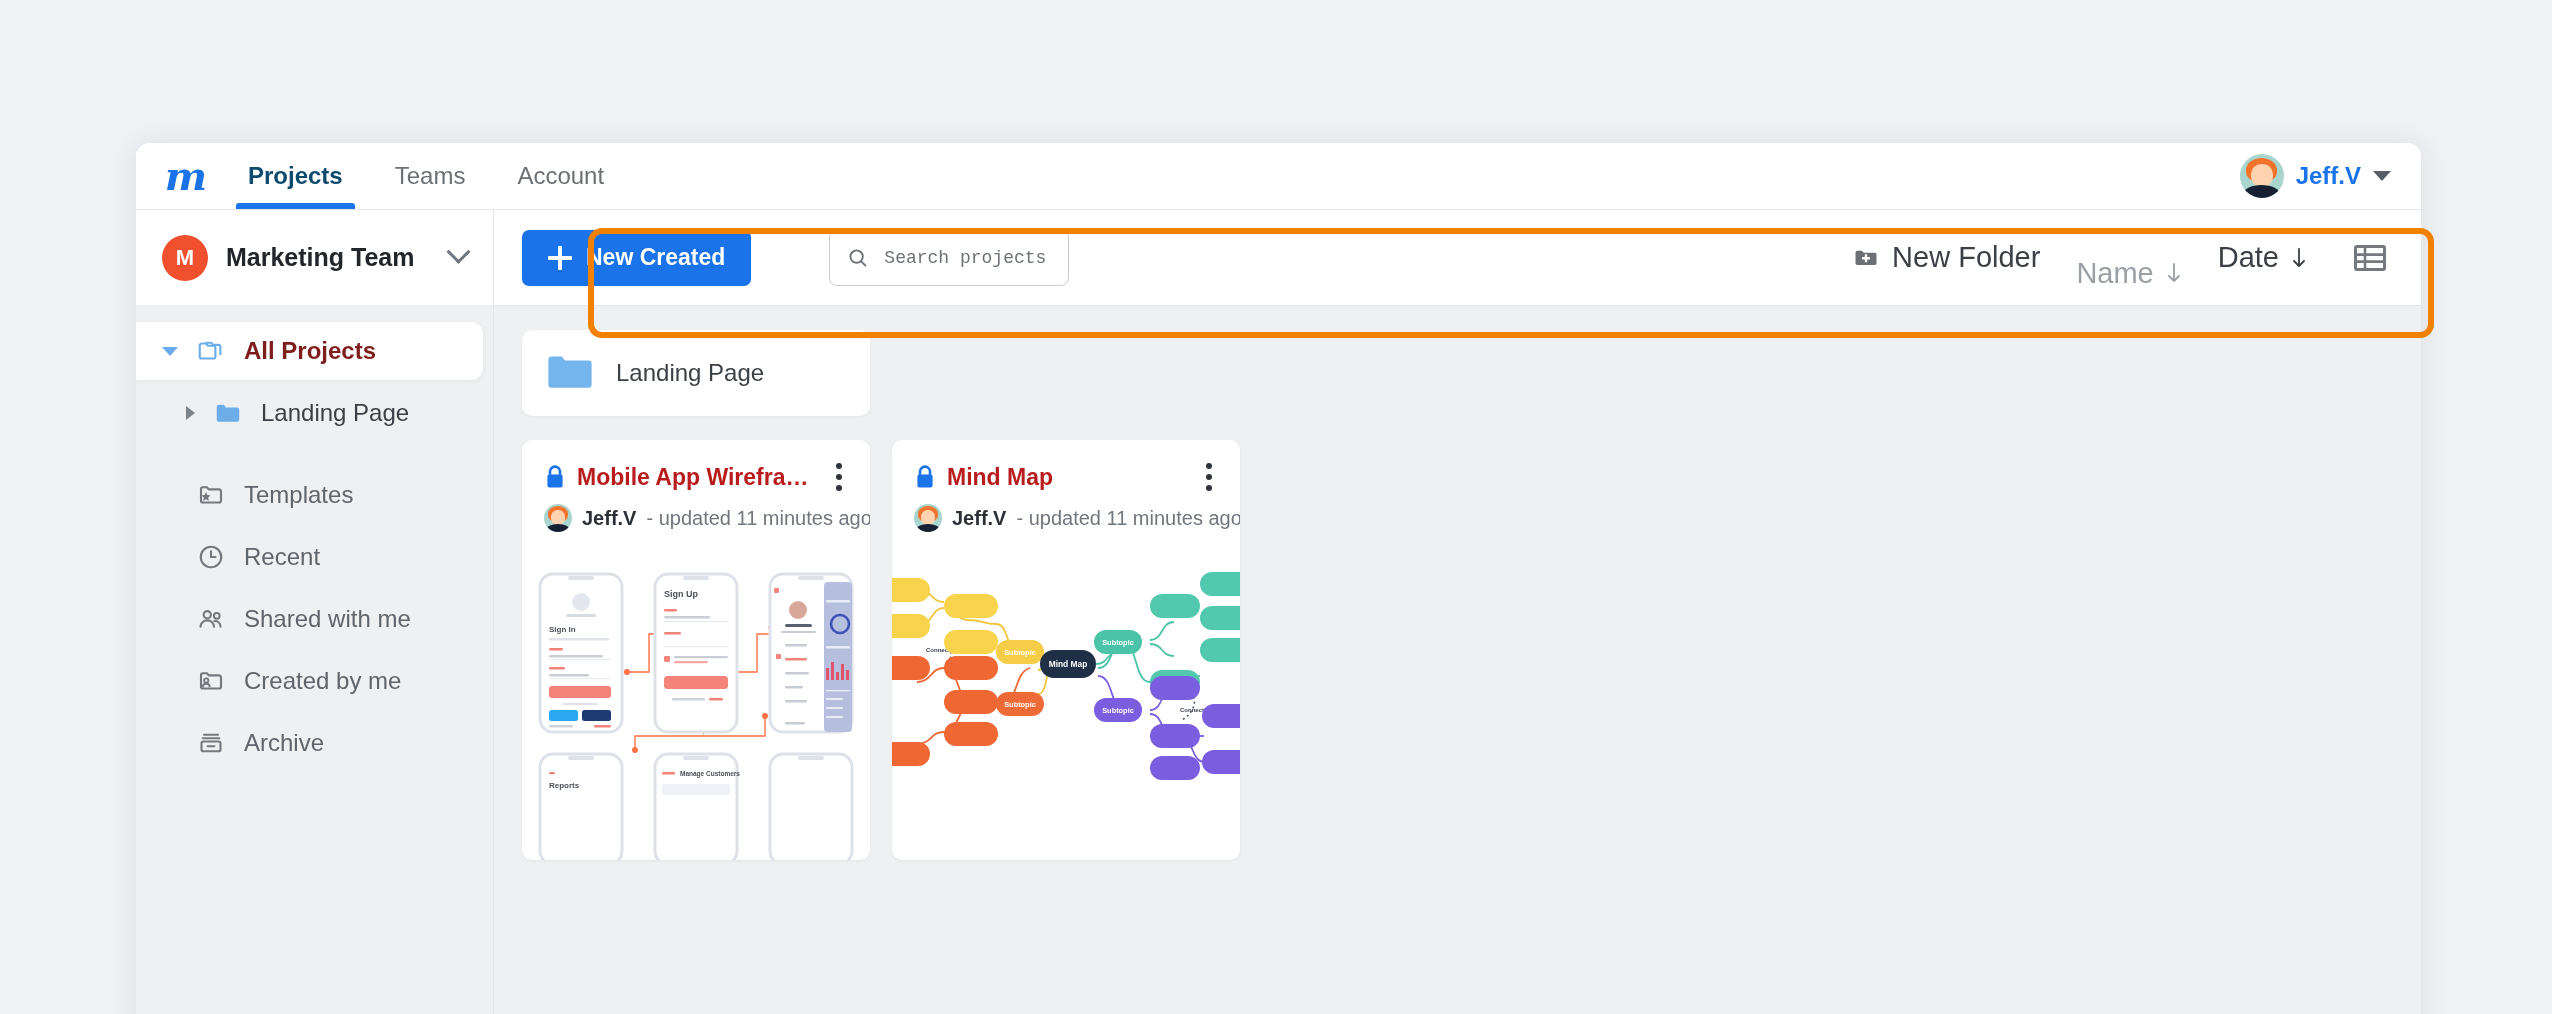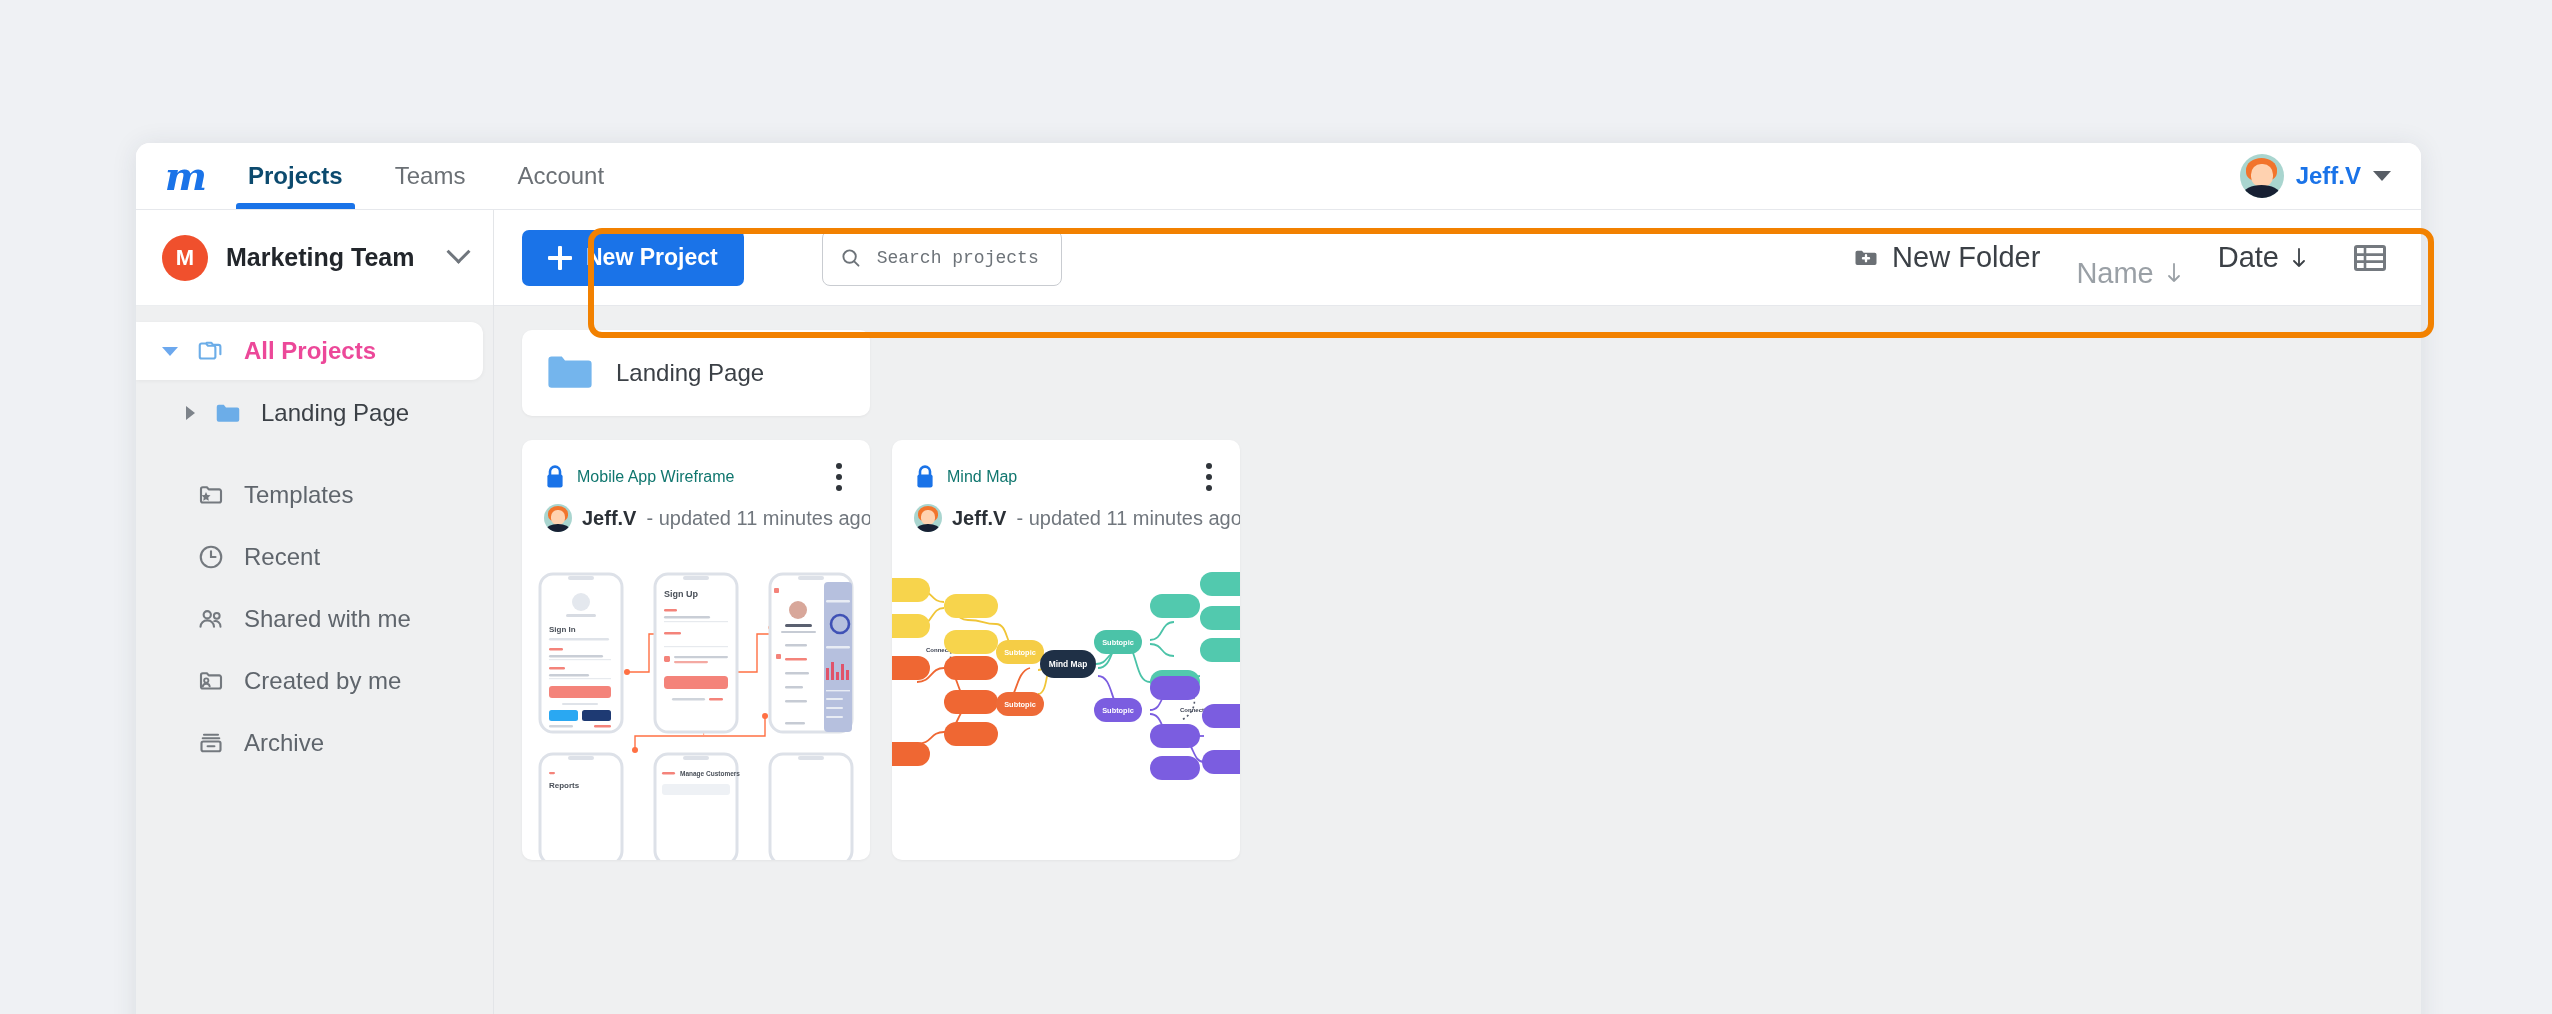--- a/index.html
+++ b/index.html
@@ -138,21 +138,21 @@
     gap: 18px;
     padding-left: 26px;
     margin: 4px 10px 4px 0;
     border-radius: 0 12px 12px 0;
     cursor: pointer;
     font-size: 24px;
     color: #5f656c;
   }
   .side-item.active {
     background: #fff;
-    color: #ec4899;
+    color: #7f1d1d;
     font-weight: 700;
     box-shadow: 0 1px 4px rgba(0,0,0,.05);
     text-align: center;
   }
   .side-item.child { padding-left: 50px; font-size: 24px; color: #3b4046; }
   .tri-down {
     width: 0; height: 0;
     border-left: 8px solid transparent;
     border-right: 8px solid transparent;
     border-top: 9px solid #6ca8ee;
@@ -253,21 +253,21 @@
     cursor: pointer;
     box-shadow: 0 1px 3px rgba(0,0,0,.05);
     overflow: hidden;
     position: relative;
   }
   .card-head {
     display: flex; align-items: center;
     padding: 22px 18px 0 22px; gap: 11px;
   }
   .card-title {
-    color: #0f766e; font-size: 16px; font-weight: 400;
+    color: #b91c1c; font-size: 23px; font-weight: 700;
     white-space: nowrap; overflow: hidden; text-overflow: ellipsis;
   }
   .kebab {
     margin-left: auto; width: 26px; height: 30px;
     display: flex; flex-direction: column; align-items: center;
     justify-content: center; gap: 5px; cursor: pointer; flex: none;
   }
   .kebab i { width: 6px; height: 6px; background: #2f343a; border-radius: 50%; display: block; }
   .card-meta {
     display: flex; align-items: center; gap: 10px;
@@ -400,21 +400,21 @@
 
       </div>
     </div>
 
     <div id="content">
 
       <div id="toolbar">
 
         <button id="new-project-btn">
           <span class="plus"></span>
-          <span>New Project</span>
+          <span>New Created</span>
         </button>
 
         <div id="search-wrap">
           <svg width="24" height="24" viewBox="0 0 24 24" style="flex:none;">
             <circle cx="10.6" cy="10.6" r="6.2" fill="none" stroke="#6d7379" stroke-width="1.9"></circle>
             <path d="M15.2 15.4l4.3 4.3" stroke="#6d7379" stroke-width="1.9" stroke-linecap="round"></path>
           </svg>
           <input id="search-input" type="text" placeholder="Search projects" style="">
         </div>
 

